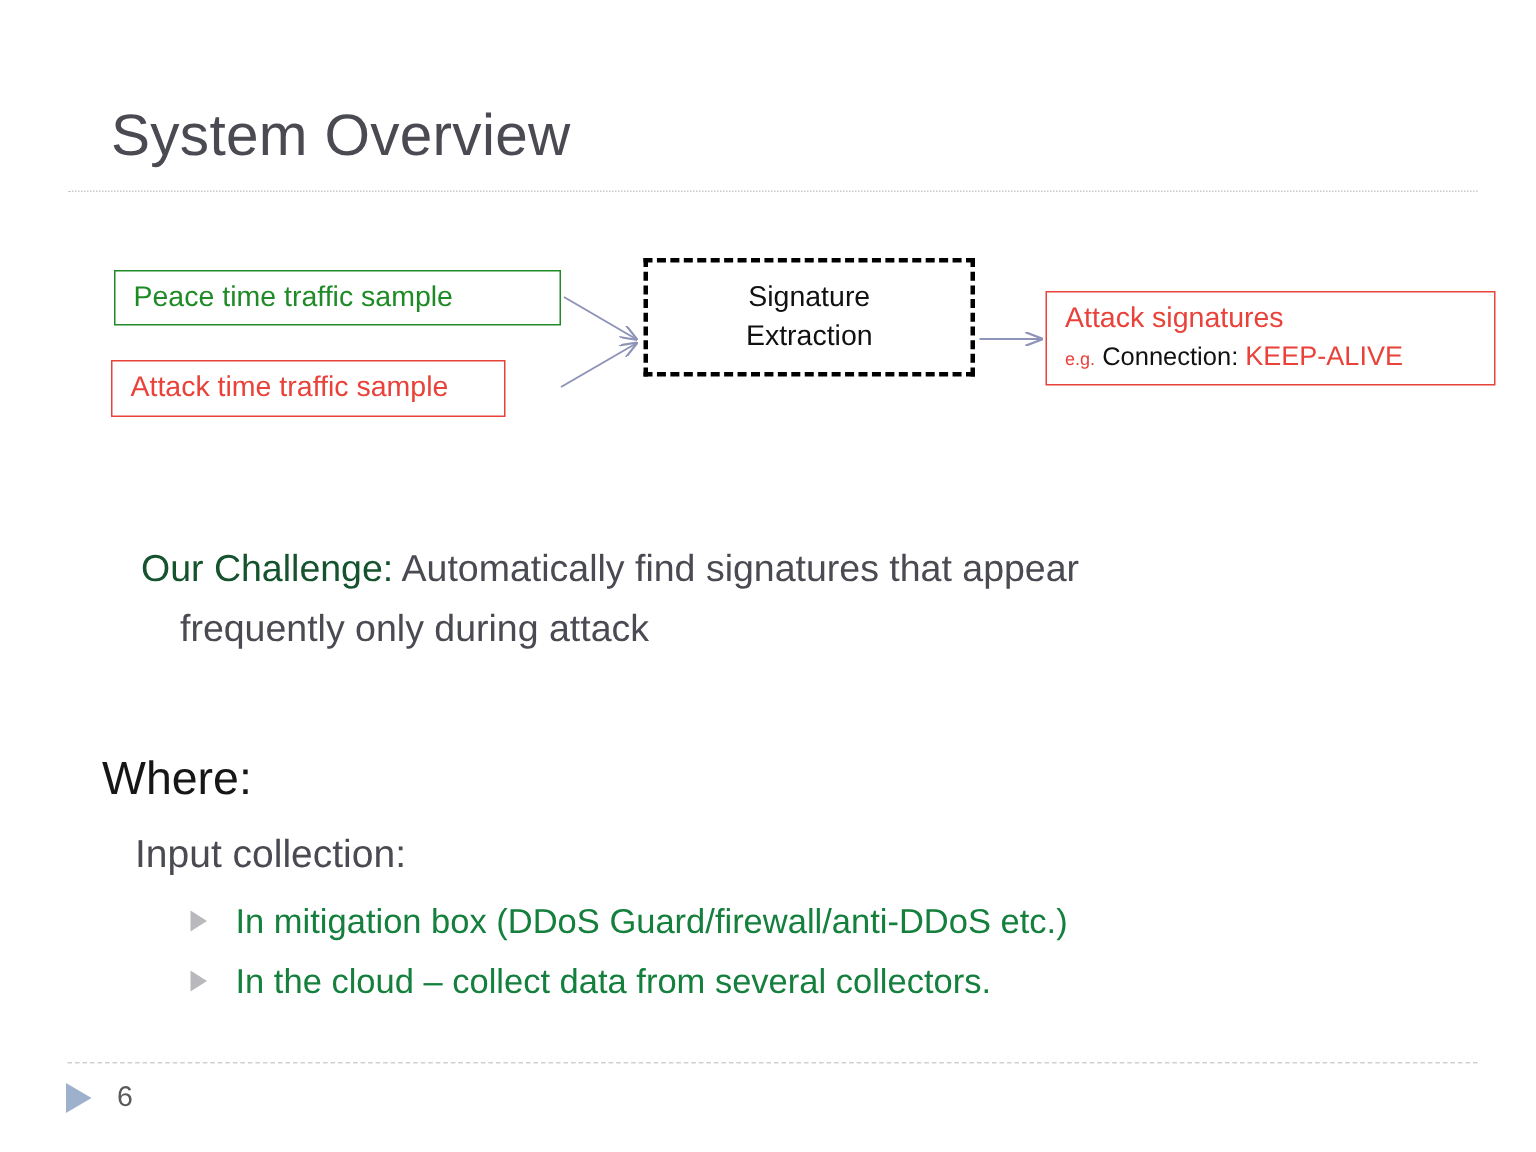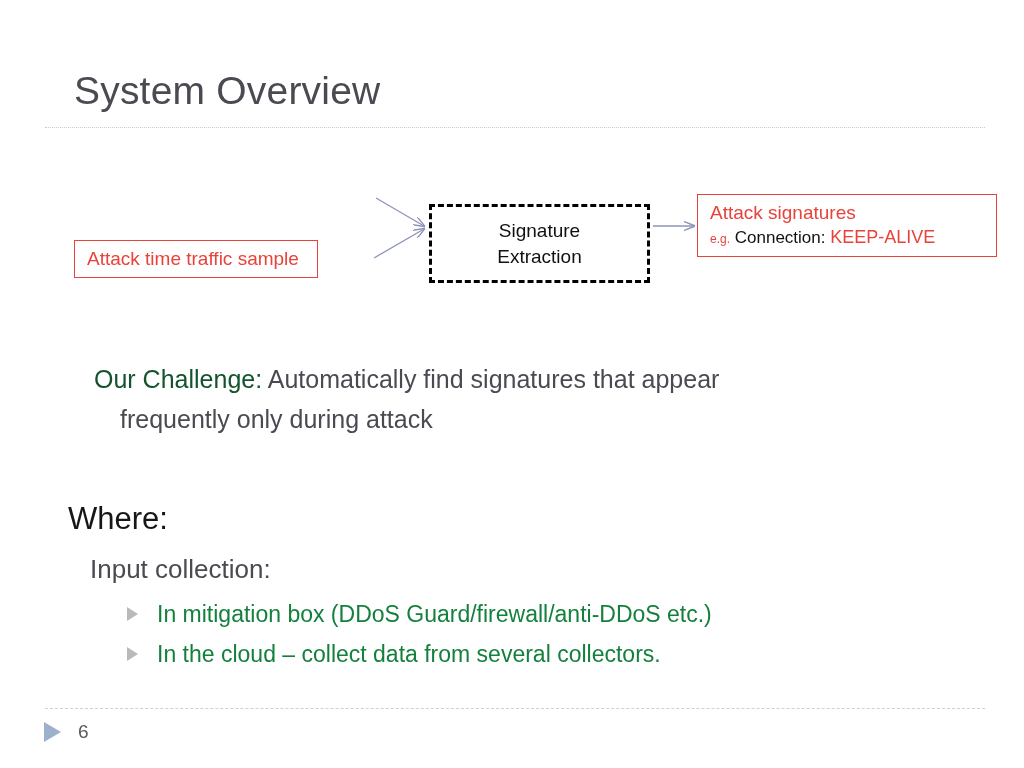--- a/index.html
+++ b/index.html
@@ -76,34 +76,34 @@
   }
   .box-peace .box-text {
     color: #1e8b26;
     font-size: 19px;
     line-height: 22px;
   }
 
   .box-attack {
     left: 74px;
     top: 240px;
-    width: 244px;
+    width: 263px;
     height: 38px;
     border: 1.6px solid #e8423a;
     padding-left: 12px;
   }
   .box-attack .box-text {
     color: #e8423a;
     font-size: 19px;
     line-height: 22px;
   }
 
   .box-extraction {
     left: 429px;
-    top: 204px;
+    top: 172px;
     width: 221px;
     height: 79px;
     border: 3px dashed #000000;
     justify-content: center;
     text-align: center;
   }
   .box-extraction .box-text {
     color: #111111;
     font-size: 19px;
     line-height: 26px;
@@ -249,20 +249,23 @@
         <marker id="arrowhead" markerWidth="9" markerHeight="7" refX="8" refY="3.5" orient="auto">
           <path d="M0,0 L9,3.5 L0,7" fill="none" stroke="#8e93b8" stroke-width="1.1"></path>
         </marker>
       </defs>
       <line x1="376" y1="198" x2="424" y2="226" stroke="#8e93b8" stroke-width="1.3" marker-end="url(#arrowhead)"></line>
       <line x1="374" y1="258" x2="424" y2="229" stroke="#8e93b8" stroke-width="1.3" marker-end="url(#arrowhead)"></line>
       <line x1="653" y1="226" x2="694" y2="226" stroke="#8e93b8" stroke-width="1.3" marker-end="url(#arrowhead)"></line>
     </svg>
   </div>
 
+  <div class="box box-peace">
+    <span class="box-text">Peace time traffic sample</span>
+  </div>
 
   <div class="box box-attack">
     <span class="box-text">Attack time traffic sample</span>
   </div>
 
   <div class="box box-extraction">
     <span class="box-text">
       <span>Signature</span><br>
       <span>Extraction</span>
     </span>

